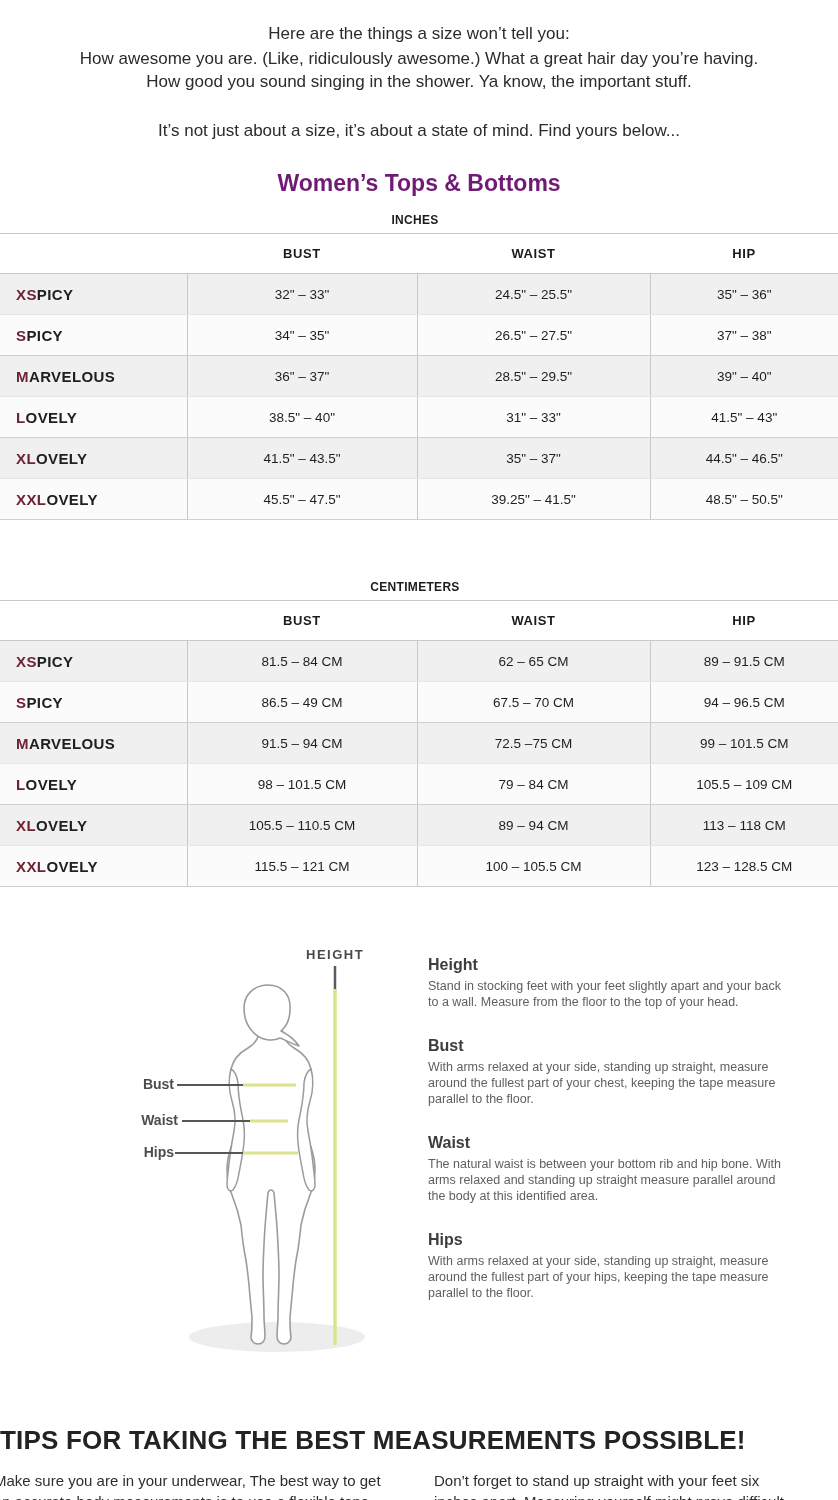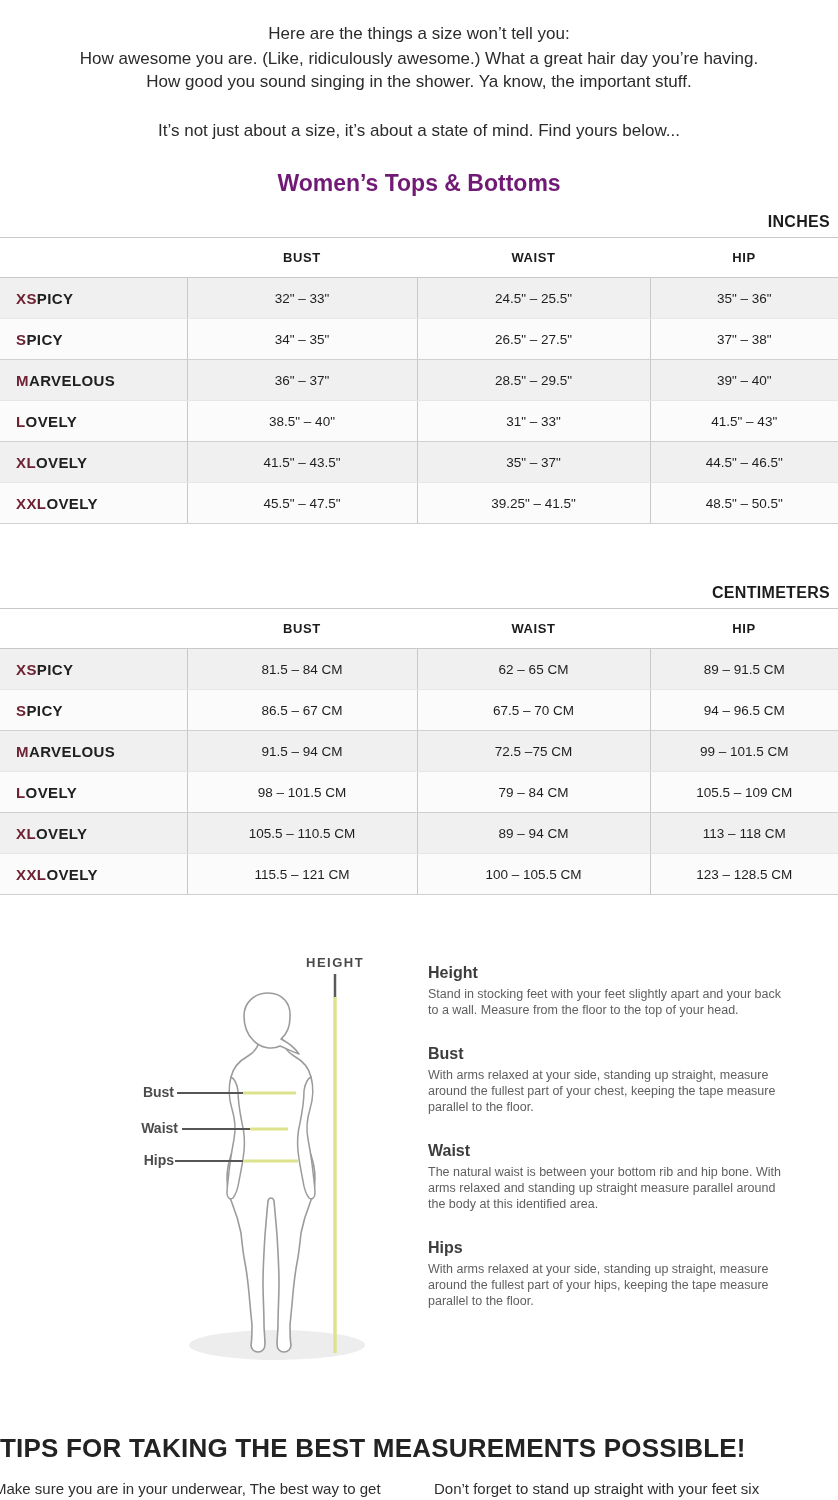--- a/index.html
+++ b/index.html
@@ -8,21 +8,21 @@
 
   
   .header{text-align:center;padding-top:6px;}
   .main-title{margin:0;font-size:36px;font-weight:bold;letter-spacing:1px;color:#262626;}
   .intro-1{margin:16px 0 2px;font-size:17px;color:#2b2b2b;}
   .intro-line{font-size:17px;line-height:23px;color:#2b2b2b;}
   .intro-4{margin-top:26px;font-size:17px;color:#2b2b2b;}
   .section-title{margin:28px 0 0;font-size:23px;font-weight:bold;color:#701a75;}
 
   
-  .unit-label{text-align:right;font-size:16px;font-weight:bold;letter-spacing:.3px;color:#1c1c1c;padding-right:8px;}
+  .unit-label{text-align:center;font-size:12px;font-weight:bold;letter-spacing:.3px;color:#1c1c1c;padding-right:8px;}
   .unit-label.inches{margin-top:16px;}
   .unit-label.cm{margin-top:60px;}
   table.size-table{width:100%;border-collapse:collapse;table-layout:fixed;margin-top:6px;}
   table.size-table col.c-size{width:187px;}
   table.size-table col.c-bust{width:230px;}
   table.size-table col.c-waist{width:233px;}
   table.size-table col.c-hip{width:188px;}
   table.size-table thead th{height:37px;font-size:13px;font-weight:bold;letter-spacing:.6px;color:#1b1b1b;
        background:#fff;border-top:1px solid #c9c9c9;border-bottom:1px solid #c9c9c9;text-align:center;}
   table.size-table tbody td{height:38px;font-size:13.5px;text-align:center;color:#1e1e1e;border-left:1px solid #c8c8c8;}
@@ -142,21 +142,21 @@
     </thead>
     <tbody>
       <tr class="size-row">
         <td class="size-cell"><span class="prefix">XS</span><span>PICY</span></td>
         <td>81.5 – 84 CM</td>
         <td>62 – 65 CM</td>
         <td>89 – 91.5 CM</td>
       </tr>
       <tr class="size-row">
         <td class="size-cell"><span class="prefix">S</span><span>PICY</span></td>
-        <td>86.5 – 67 CM</td>
+        <td>86.5 – 49 CM</td>
         <td>67.5 – 70 CM</td>
         <td>94 – 96.5 CM</td>
       </tr>
       <tr class="size-row">
         <td class="size-cell"><span class="prefix">M</span><span>ARVELOUS</span></td>
         <td>91.5 – 94 CM</td>
         <td>72.5 –75 CM</td>
         <td>99 – 101.5 CM</td>
       </tr>
       <tr class="size-row">

